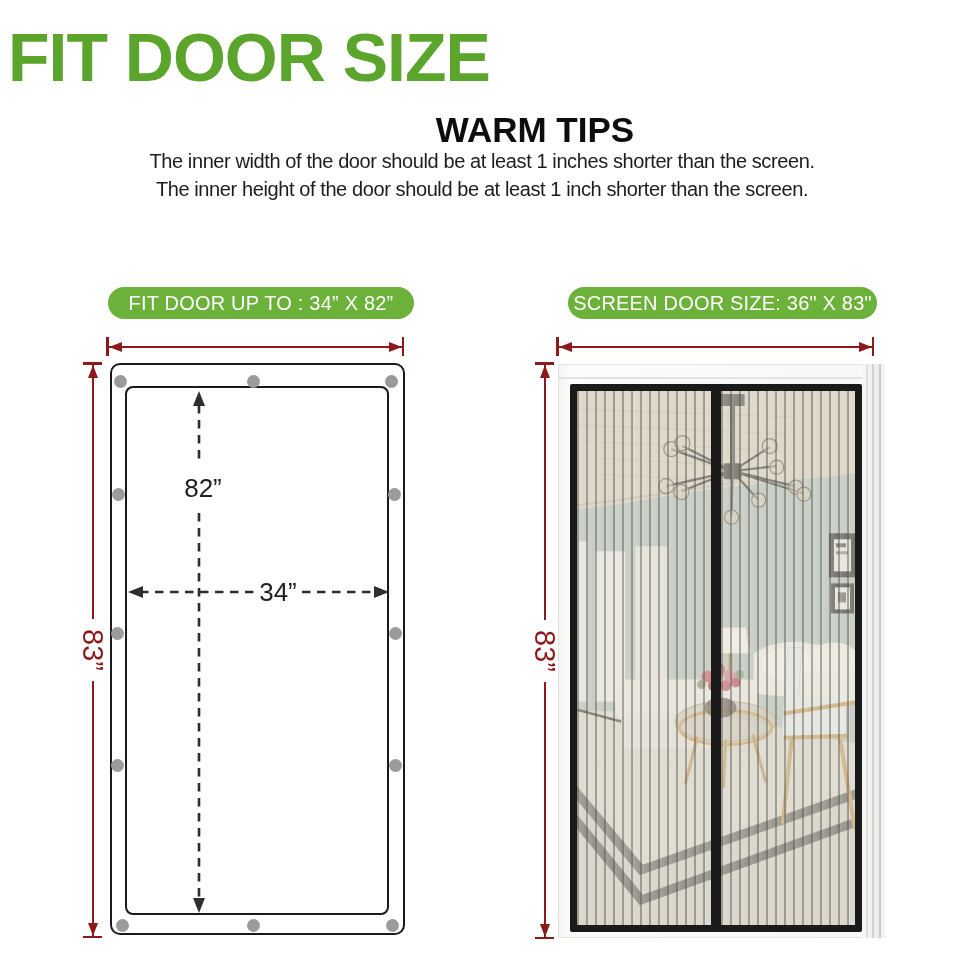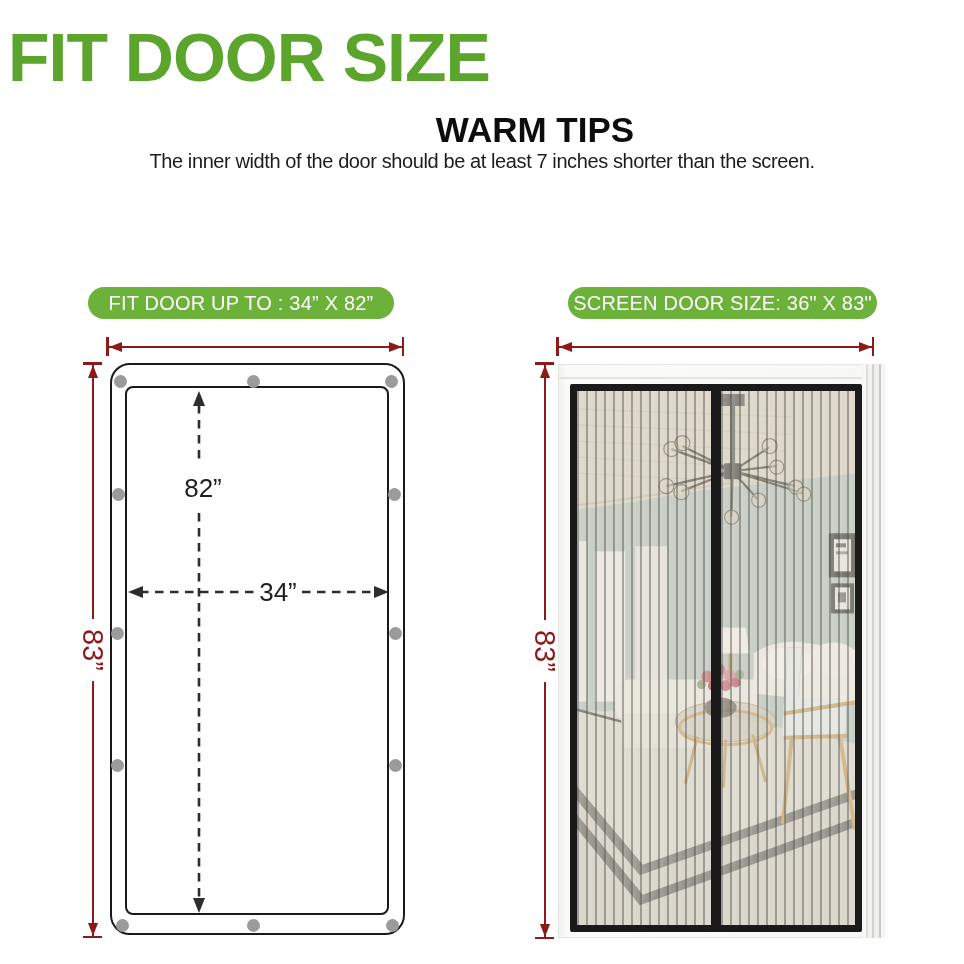--- a/index.html
+++ b/index.html
@@ -26,21 +26,21 @@
   }
   .tips{position:absolute;top:148px;left:0;width:100%;text-align:center;color:#1c1c1c;}
   .tips p{margin:0;font-size:20px;line-height:27.5px;letter-spacing:-0.4px;}
   
   .pill{
     position:absolute;top:287px;height:32px;border-radius:17px;
     background:var(--pill-green);color:#ffffff;
     display:flex;align-items:center;justify-content:center;
     font-size:20px;letter-spacing:0.2px;white-space:nowrap;
   }
-  .pill-left{left:88px;width:306px;text-align:right;}
+  .pill-left{left:108px;width:306px;text-align:right;}
   .pill-right{left:568px;width:309px;}
   
   .dim-h{position:absolute;height:22px;}
   .dim-h .line{position:absolute;left:2px;right:2px;top:9.5px;height:2.5px;background:var(--dimension-red);}
   .dim-h .tick{position:absolute;top:1px;width:2.5px;height:19px;background:var(--dimension-red);}
   .dim-h .tick.t-left{left:0;}
   .dim-h .tick.t-right{right:0;}
   .dim-h .ah{position:absolute;width:0;height:0;top:5.5px;border-top:5px solid transparent;border-bottom:5px solid transparent;}
   .dim-h .ah.a-left{left:2.5px;border-right:13px solid var(--dimension-red);}
   .dim-h .ah.a-right{right:2.5px;border-left:13px solid var(--dimension-red);}
@@ -58,21 +58,21 @@
   .dim-v .ah.a-up{top:2.5px;border-bottom:13px solid var(--dimension-red);}
   .dim-v .ah.a-down{bottom:2.5px;border-top:13px solid var(--dimension-red);}
   .dim-v .dim-label{
     position:absolute;left:50%;top:50%;transform:translate(-50%,-50%) rotate(90deg);
     background:#ffffff;padding:0 10px;font-size:29px;line-height:30px;
     color:var(--dimension-red);white-space:nowrap;
   }
   
   .door-frame{
     position:absolute;left:110px;top:363px;width:295px;height:572px;
-    box-sizing:border-box;border:2px solid var(--mesh-black);border-radius:20px;background:#ffffff;
+    box-sizing:border-box;border:2px solid var(--mesh-black);border-radius:10px;background:#ffffff;
   }
   .door-inner{
     position:absolute;left:13px;top:21px;right:14px;bottom:18px;
     border:2px solid var(--mesh-black);border-radius:8px;background:#ffffff;
   }
   .dot{position:absolute;width:13px;height:13px;border-radius:50%;background:var(--dot-gray);}
   .door-frame svg{position:absolute;left:0;top:0;width:291px;height:568px;}
   .dash-line{stroke:#2d2d2d;stroke-width:2.6;stroke-dasharray:8.5 6.5;fill:none;}
   .dash-head{fill:#2d2d2d;}
   .dash-label{font-family:"Liberation Sans","DejaVu Sans",sans-serif;font-size:26px;fill:#1f1f1f;}
@@ -105,21 +105,22 @@
 </style>
 </head>
 <body>
 
 <div class="canvas">
 
   <h1 class="title">FIT DOOR SIZE</h1>
   <h2 class="subtitle">WARM TIPS</h2>
 
   <div class="tips">
-    <p>The inner width of the door should be at least 7 inches shorter than the screen.</p>
+    <p>The inner width of the door should be at least 1 inches shorter than the screen.</p>
+    <p>The inner height of the door should be at least 1 inch shorter than the screen.</p>
   </div>
 
   <div class="pill pill-left">FIT DOOR UP TO : 34” X 82”</div>
   <div class="pill pill-right">SCREEN DOOR SIZE: 36" X 83"</div>
 
   <div class="dim-h" style="left:106px;top:336px;width:298px;">
     <span class="line"></span>
     <span class="tick t-left"></span>
     <span class="tick t-right"></span>
     <span class="ah a-left"></span>

